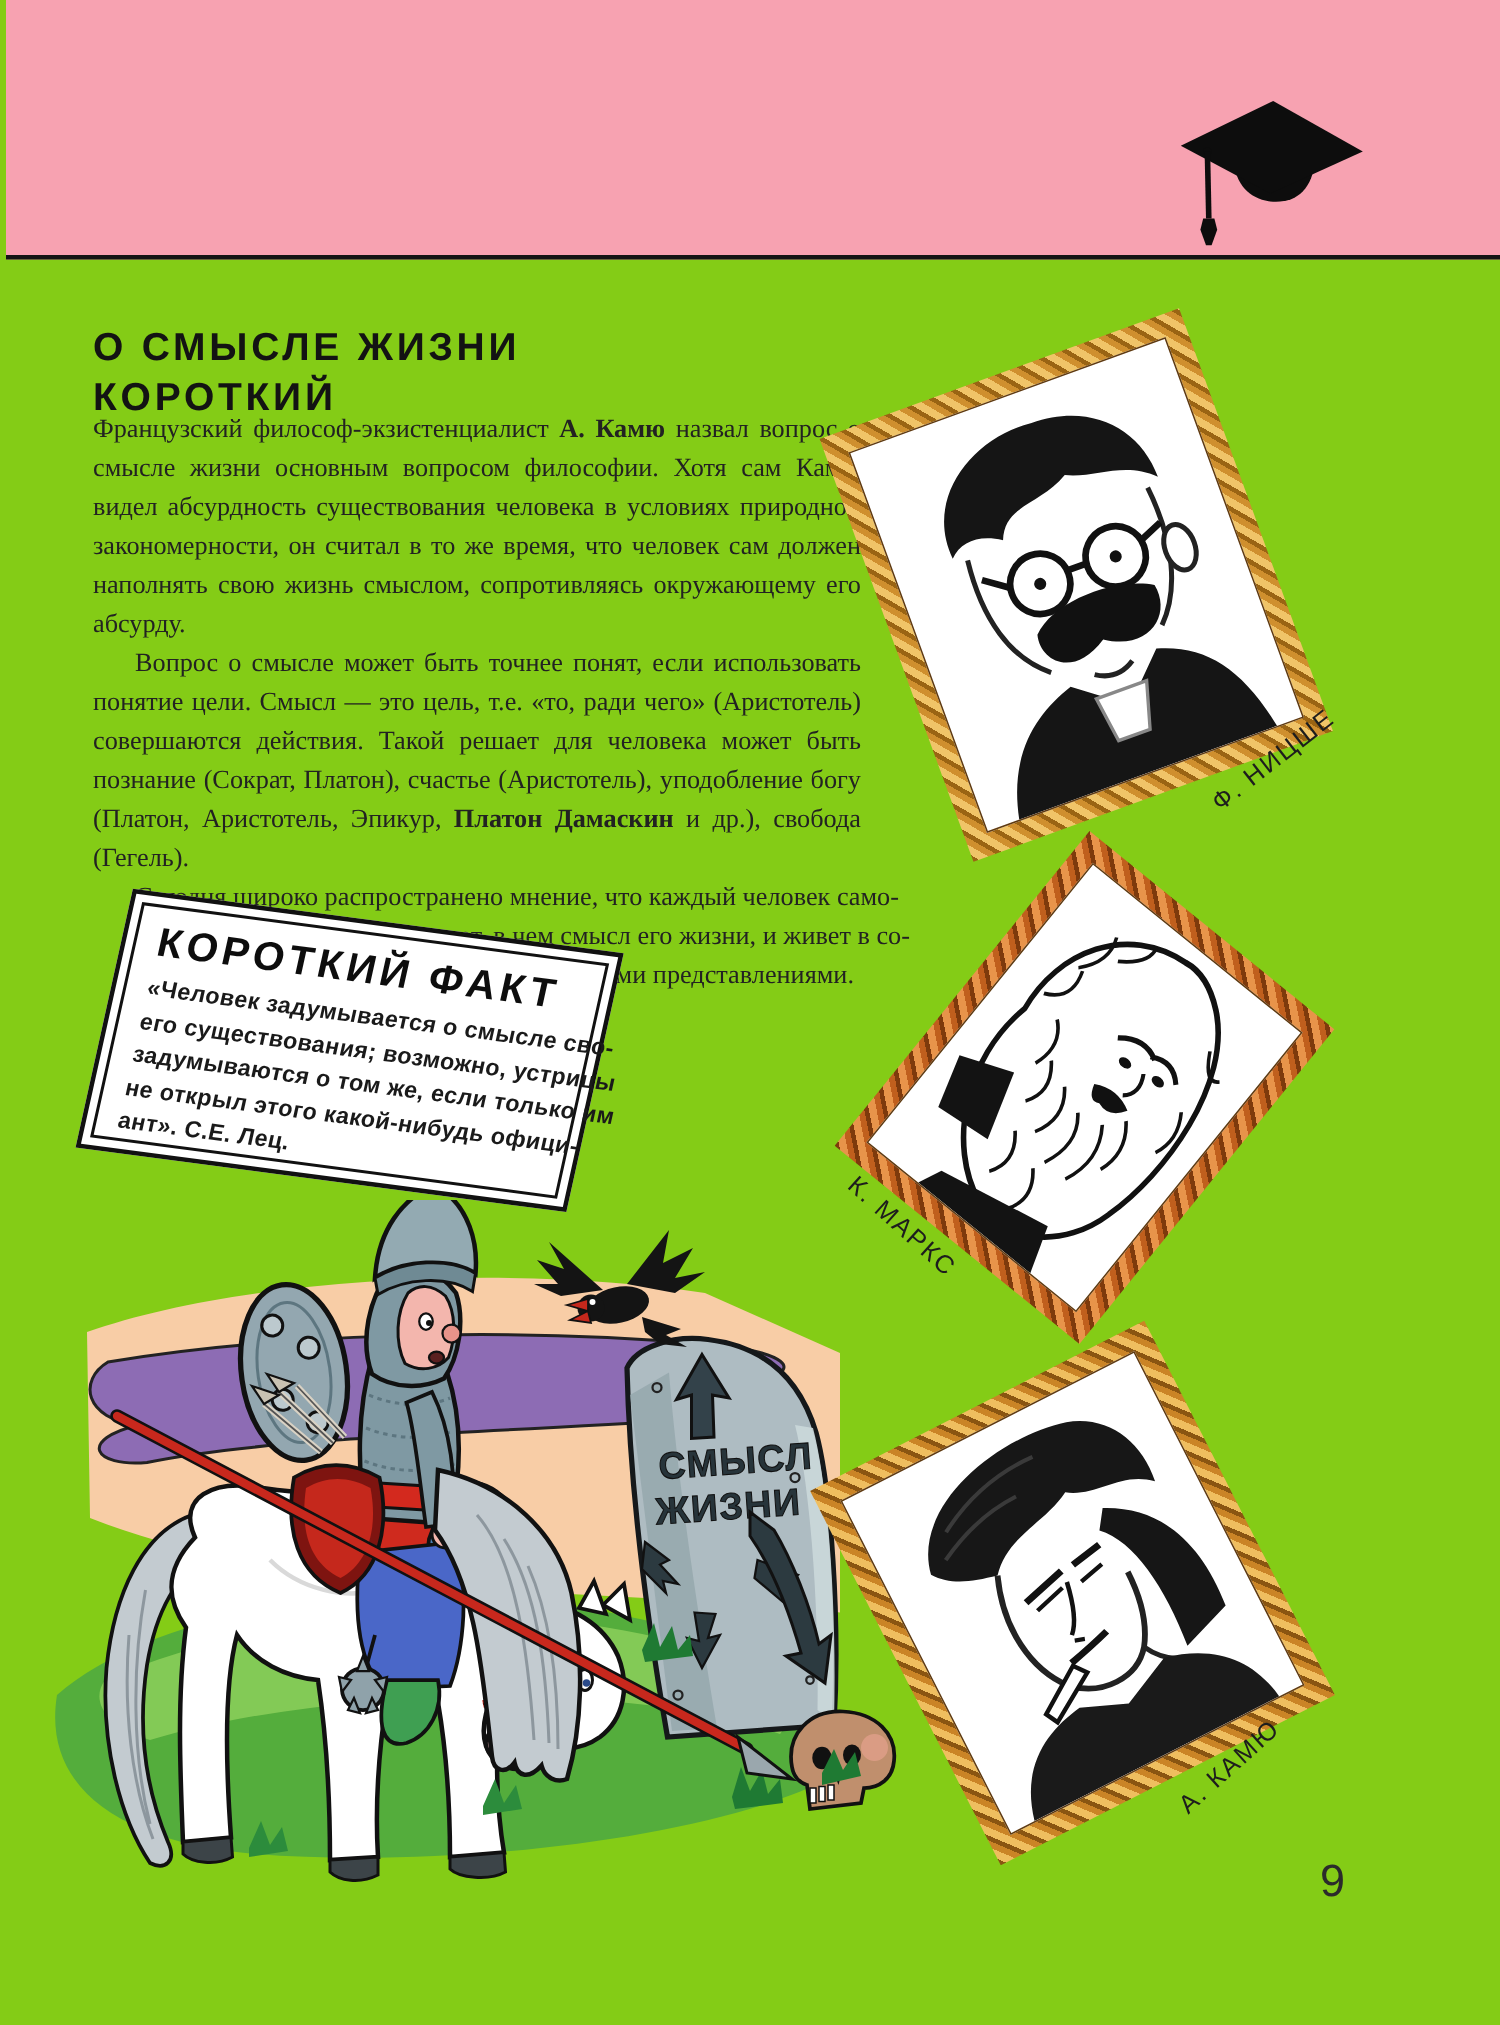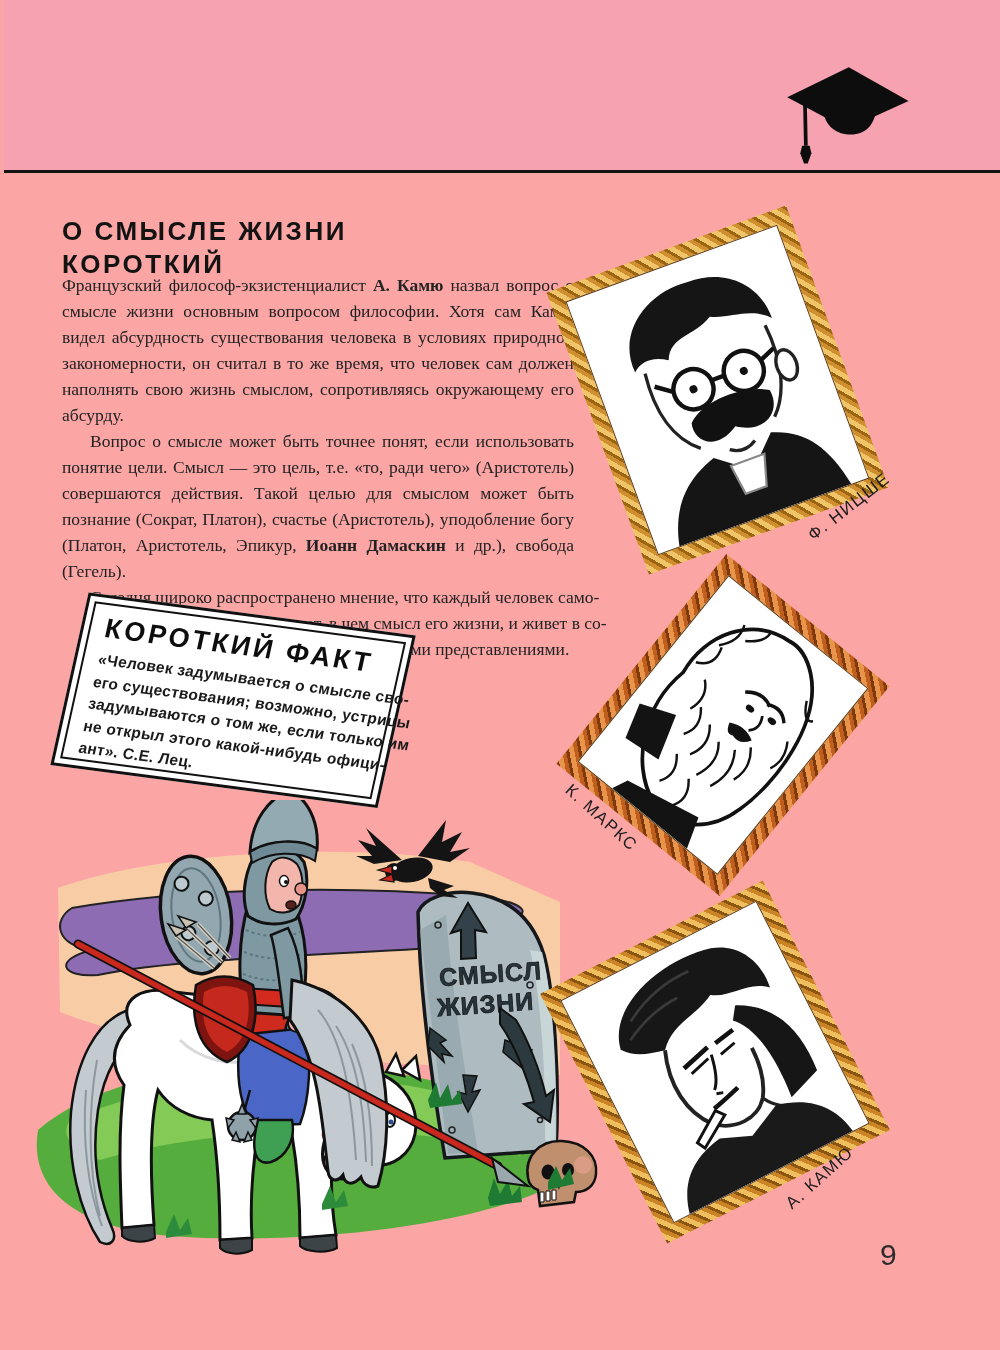--- a/index.html
+++ b/index.html
@@ -1,16 +1,16 @@
 <!DOCTYPE html>
 <html><head>
 <meta charset="utf-8">
 <style>
   html,body{margin:0;padding:0;background:#e8e8e8;}
-  .page{position:relative;width:1000px;height:1350px;margin:0 auto;background:#fca5a5;overflow:hidden;
+  .page{position:relative;width:1000px;height:1350px;margin:0 auto;background:#84cc16;overflow:hidden;
         font-family:"Liberation Serif",serif;}
   
   .pink-band{position:absolute;left:4px;top:0;width:996px;height:170px;background:#f7a2b1;
              border-bottom:3px solid #141414;}
   .cap{position:absolute;left:772px;top:46px;width:140px;height:122px;}
   
   .title{position:absolute;left:62px;top:198px;font-family:"Liberation Sans",sans-serif;
          font-weight:bold;font-size:26px;line-height:33px;letter-spacing:2.5px;color:#131313;}
   .bodycol{position:absolute;left:62px;top:272px;width:512px;color:#222;
            font-size:17.5px;line-height:26px;text-align:justify;}
@@ -71,21 +71,21 @@
     </svg>
   </div>
 
   <h1 class="title">
     <span>О СМЫСЛЕ ЖИЗНИ</span><br>
     <span>КОРОТКИЙ</span>
   </h1>
 
   <div class="bodycol">
     <p><span>Французский философ-экзистенциалист </span><b>А. Камю</b><span> назвал вопрос о смысле жизни основным вопросом философии. Хотя сам Камю видел абсурдность существования человека в условиях природной закономерности, он считал в то же время, что человек сам должен наполнять свою жизнь смыслом, сопротивляясь окружающему его абсурду.</span></p>
-    <p class="indent"><span>Вопрос о смысле может быть точнее понят, если использовать понятие цели. Смысл — это цель, т.е. «то, ради чего» (Аристотель) совершаются действия. Такой целью для смыслом может быть познание (Сократ, Платон), счастье (Аристотель), уподобление богу (Платон, Аристотель, Эпикур, </span><b>Иоанн Дамаскин</b><span> и др.), свобода (Гегель).</span></p>
+    <p class="indent"><span>Вопрос о смысле может быть точнее понят, если использовать понятие цели. Смысл — это цель, т.е. «то, ради чего» (Аристотель) совершаются действия. Такой решает для человека может быть познание (Сократ, Платон), счастье (Аристотель), уподобление богу (Платон, Аристотель, Эпикур, </span><b>Платон Дамаскин</b><span> и др.), свобода (Гегель).</span></p>
     <div class="para3">
       <div class="l l1">Сегодня широко распространено мнение, что каждый человек само-</div>
       <div class="l l2">стоятельно решает, в чем смысл его жизни, и живет в со-</div>
       <div class="l l3">ответствии с этими представлениями.</div>
     </div>
   </div>
 
   <aside class="factbox">
     <div class="inner">
       <div class="fact-title">КОРОТКИЙ ФАКТ</div>

